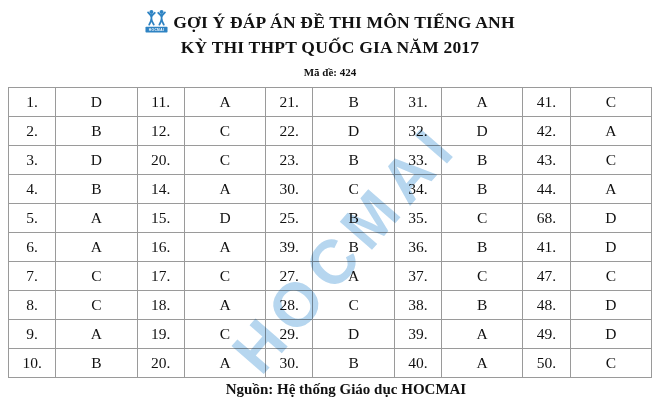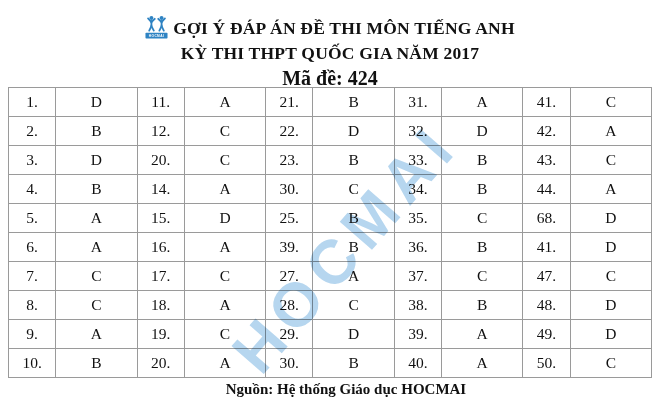--- a/index.html
+++ b/index.html
@@ -7,39 +7,39 @@
     width: 660px; height: 409px;
     background: #ffffff;
     font-family: "Liberation Serif", "DejaVu Serif", serif;
     position: relative;
     overflow: hidden;
     color: #111;
   }
   .page { position: absolute; inset: 0; }
 
   
-  .header { text-align: center; padding-top: 15px; }
+  .header { text-align: center; padding-top: 9px; }
   .title-line {
     font-weight: bold;
     font-size: 17.5px;
     line-height: 25px;
     letter-spacing: 0.2px;
     white-space: nowrap;
   }
   .logo {
     display: inline-block;
     width: 23px; height: 25px;
     vertical-align: -6px;
     margin-right: 5px;
     color: #2e83c3;
   }
   .logo svg { display: block; width: 100%; height: 100%; }
   .exam-code {
     font-weight: bold;
-    font-size: 20px;
+    font-size: 11px;
     line-height: 24px;
   }
 
   
   table.answers {
     position: absolute;
     left: 8px; top: 87px;
     width: 644px;
     border-collapse: collapse;
     table-layout: fixed;

